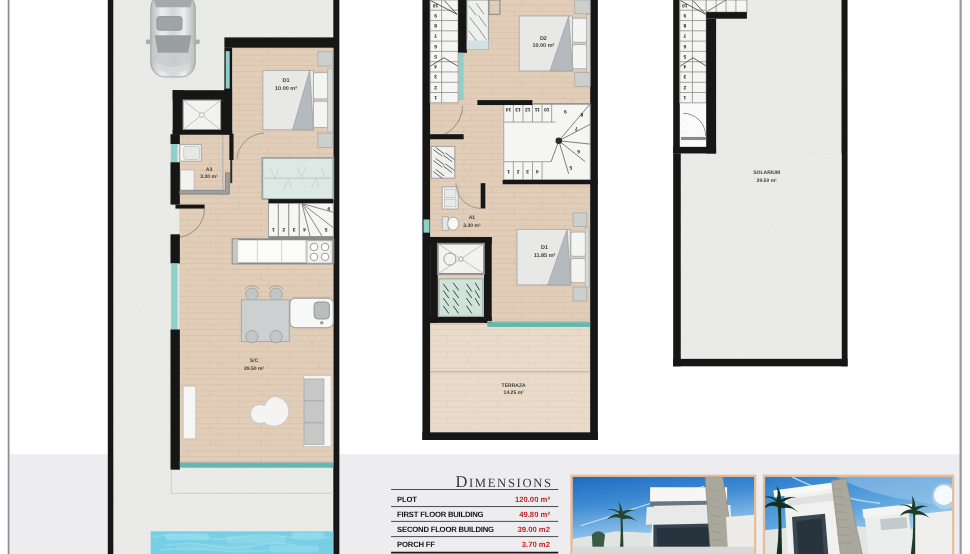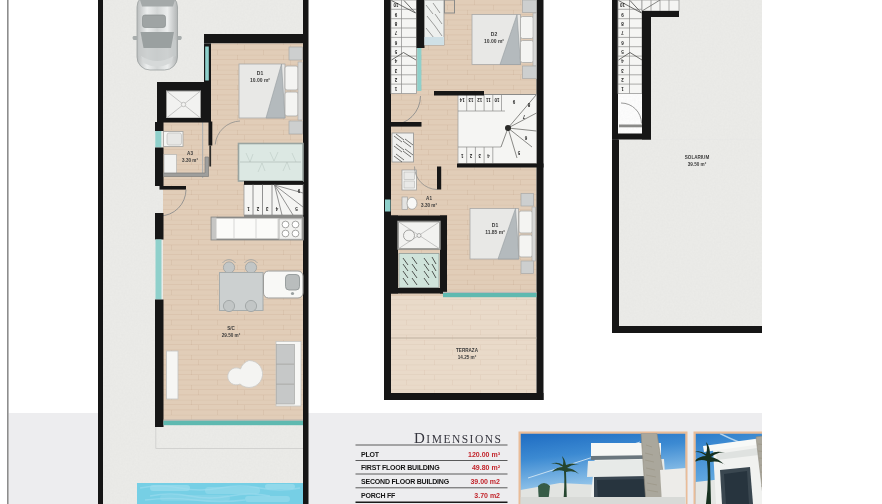--- a/index.html
+++ b/index.html
@@ -1,16 +1,16 @@
 <!DOCTYPE html>
 <html><head>
 <meta charset="utf-8">
 <style>
   html,body{margin:0;padding:0;background:#fff;}
-  .page{position:relative;width:762px;height:504px;overflow:hidden;background:#22c55e;
+  .page{position:relative;width:882px;height:504px;overflow:hidden;background:#22c55e;
         font-family:"Liberation Sans", sans-serif;}
   svg{display:block}
 </style>
 </head>
 <body>
 <div class="page">
 <svg width="882" height="504" viewBox="0 0 882 504">
 <defs>
   <filter id="noise" x="0" y="0" width="100%" height="100%">
     <feTurbulence type="fractalNoise" baseFrequency="0.55" numOctaves="2" result="n"></feTurbulence>

